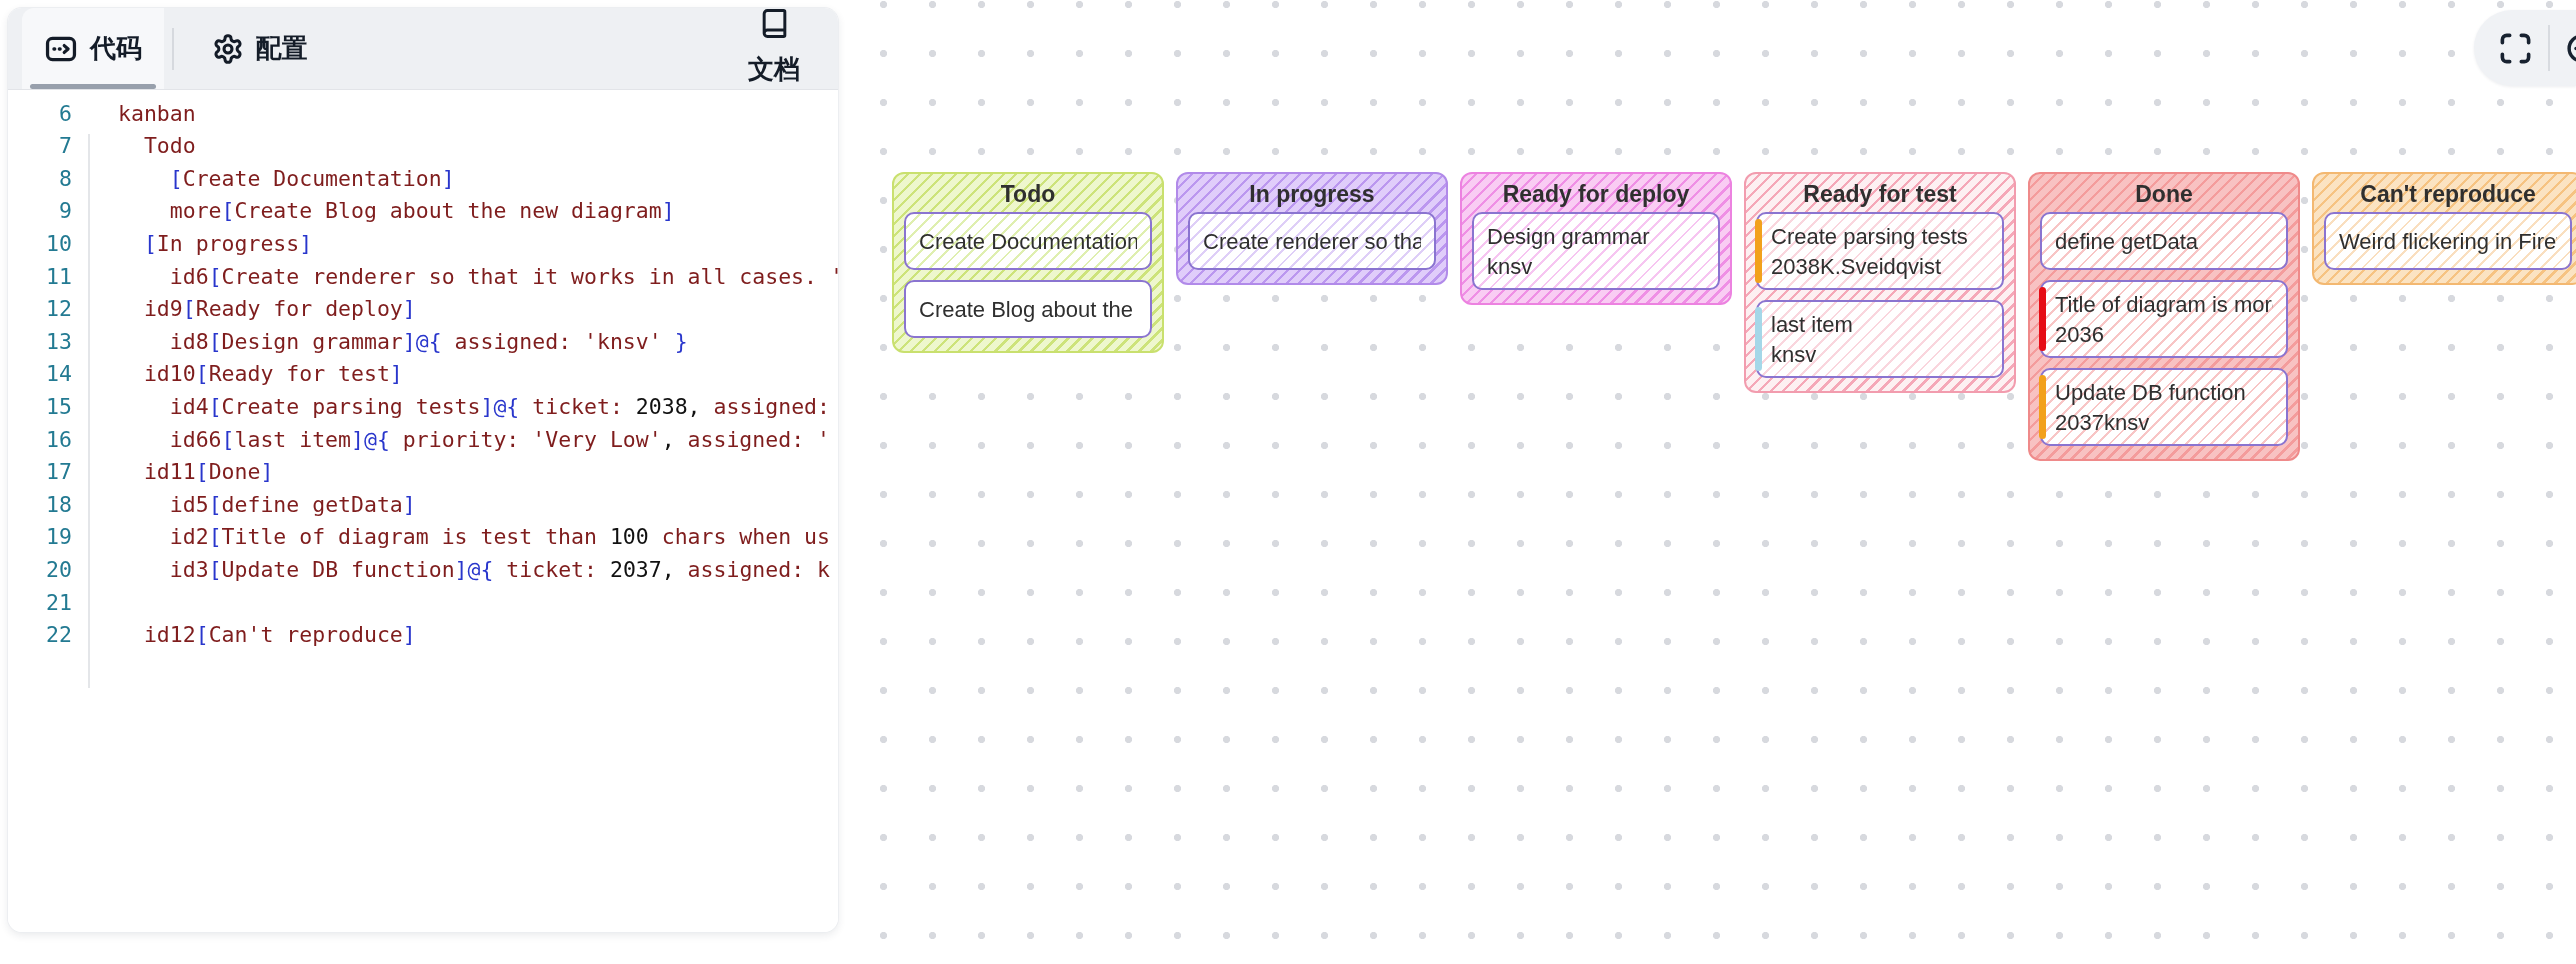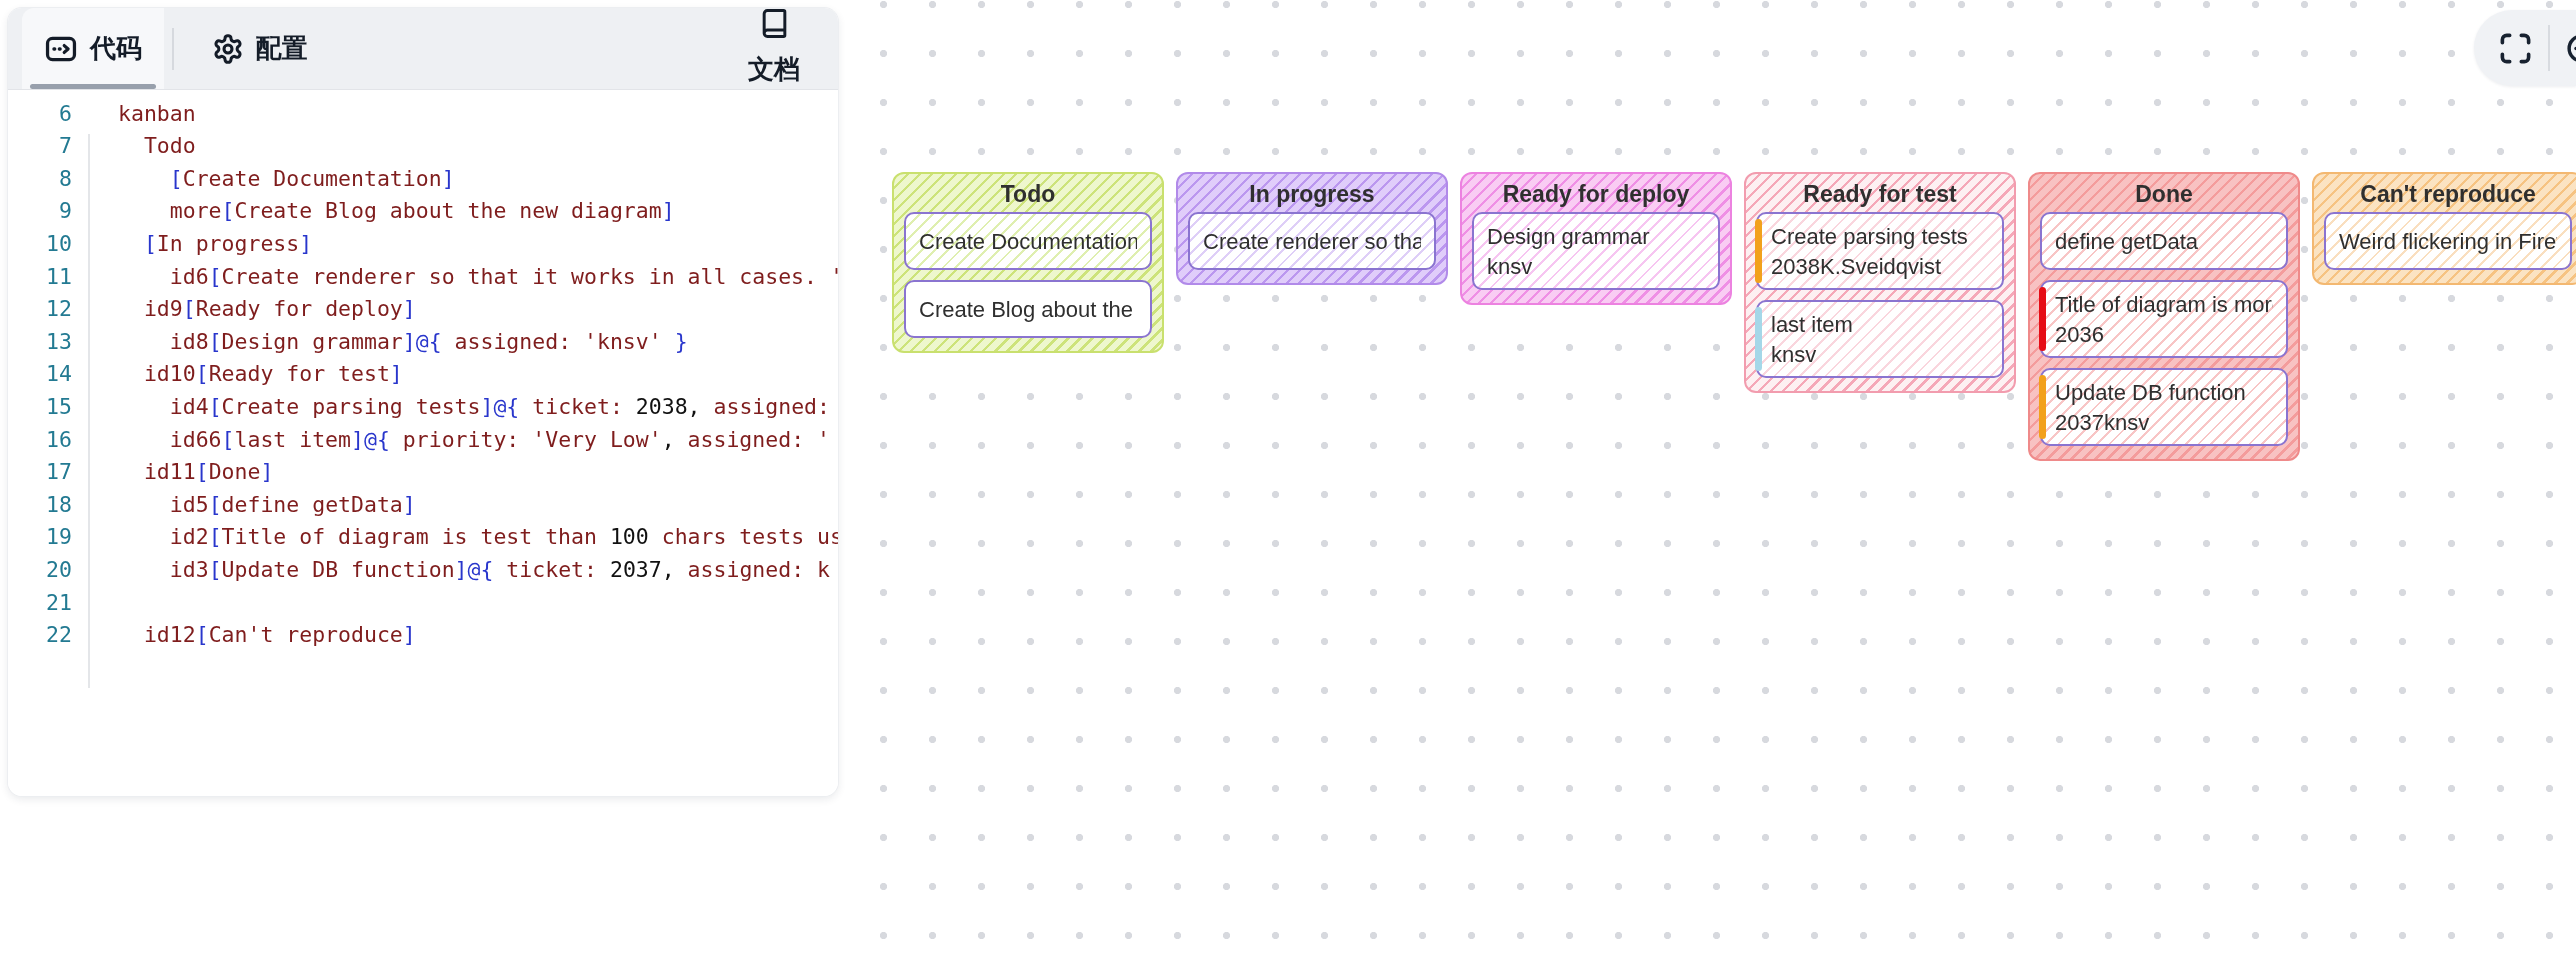--- a/index.html
+++ b/index.html
@@ -1,21 +1,21 @@
 <!DOCTYPE html>
 <html><head>
 <meta charset="utf-8">
 <style>
   * { margin:0; padding:0; box-sizing:border-box; }
   html,body { width:2576px; height:964px; overflow:hidden; background:#ffffff;
     font-family:"Liberation Sans","DejaVu Sans",sans-serif; }
   body { position:relative; }
 
   
-  .editor-card { position:absolute; left:8px; top:8px; width:830px; height:788px;
+  .editor-card { position:absolute; left:8px; top:8px; width:830px; height:924px;
     background:#ffffff; border-radius:14px;
     box-shadow:0 0 0 1px #eceef1, 0 3px 8px rgba(30,40,60,.10); }
   .editor-tabs { position:relative; height:82px; background:#eef0f3;
     border-radius:14px 14px 0 0; border-bottom:1px solid #e2e4e8;
     display:flex; align-items:stretch; padding:0 38px 0 14px; }
   .tab { display:flex; align-items:center; gap:12px; padding:0 22px;
     font-size:26px; font-weight:600; color:#141c28; position:relative; cursor:pointer; }
   .tab.active { background:#f7f8fa; border-radius:12px 0 0 0; }
   .tab.active .tab-underline { position:absolute; left:8px; right:8px; bottom:0;
     height:5px; background:#98a0ac; border-radius:3px; }
@@ -119,21 +119,21 @@
         <div class="code-line"><span class="ln">9</span><span class="lc"><span class="t-d">    </span><span class="t-m">more</span><span class="t-b">[</span><span class="t-m">Create Blog about the new diagram</span><span class="t-b">]</span></span></div>
         <div class="code-line"><span class="ln">10</span><span class="lc"><span class="t-d">  </span><span class="t-b">[</span><span class="t-m">In progress</span><span class="t-b">]</span></span></div>
         <div class="code-line"><span class="ln">11</span><span class="lc"><span class="t-d">    </span><span class="t-m">id6</span><span class="t-b">[</span><span class="t-m">Create renderer so that it works in all cases. '</span></span></div>
         <div class="code-line"><span class="ln">12</span><span class="lc"><span class="t-d">  </span><span class="t-m">id9</span><span class="t-b">[</span><span class="t-m">Ready for deploy</span><span class="t-b">]</span></span></div>
         <div class="code-line"><span class="ln">13</span><span class="lc"><span class="t-d">    </span><span class="t-m">id8</span><span class="t-b">[</span><span class="t-m">Design grammar</span><span class="t-b">]</span><span class="t-b">@{</span><span class="t-m"> assigned: 'knsv' </span><span class="t-b">}</span></span></div>
         <div class="code-line"><span class="ln">14</span><span class="lc"><span class="t-d">  </span><span class="t-m">id10</span><span class="t-b">[</span><span class="t-m">Ready for test</span><span class="t-b">]</span></span></div>
         <div class="code-line"><span class="ln">15</span><span class="lc"><span class="t-d">    </span><span class="t-m">id4</span><span class="t-b">[</span><span class="t-m">Create parsing tests</span><span class="t-b">]</span><span class="t-b">@{</span><span class="t-m"> ticket:</span><span class="t-d"> </span><span class="t-d">2038</span><span class="t-d">,</span><span class="t-m"> assigned:</span></span></div>
         <div class="code-line"><span class="ln">16</span><span class="lc"><span class="t-d">    </span><span class="t-m">id66</span><span class="t-b">[</span><span class="t-m">last item</span><span class="t-b">]</span><span class="t-b">@{</span><span class="t-m"> priority: 'Very Low'</span><span class="t-d">,</span><span class="t-m"> assigned: '</span></span></div>
         <div class="code-line"><span class="ln">17</span><span class="lc"><span class="t-d">  </span><span class="t-m">id11</span><span class="t-b">[</span><span class="t-m">Done</span><span class="t-b">]</span></span></div>
         <div class="code-line"><span class="ln">18</span><span class="lc"><span class="t-d">    </span><span class="t-m">id5</span><span class="t-b">[</span><span class="t-m">define getData</span><span class="t-b">]</span></span></div>
-        <div class="code-line"><span class="ln">19</span><span class="lc"><span class="t-d">    </span><span class="t-m">id2</span><span class="t-b">[</span><span class="t-m">Title of diagram is test than </span><span class="t-d">100</span><span class="t-m"> chars tests us</span></span></div>
+        <div class="code-line"><span class="ln">19</span><span class="lc"><span class="t-d">    </span><span class="t-m">id2</span><span class="t-b">[</span><span class="t-m">Title of diagram is test than </span><span class="t-d">100</span><span class="t-m"> chars when us</span></span></div>
         <div class="code-line"><span class="ln">20</span><span class="lc"><span class="t-d">    </span><span class="t-m">id3</span><span class="t-b">[</span><span class="t-m">Update DB function</span><span class="t-b">]</span><span class="t-b">@{</span><span class="t-m"> ticket:</span><span class="t-d"> </span><span class="t-d">2037</span><span class="t-d">,</span><span class="t-m"> assigned: k</span></span></div>
         <div class="code-line"><span class="ln">21</span><span class="lc"></span></div>
         <div class="code-line"><span class="ln">22</span><span class="lc"><span class="t-d">  </span><span class="t-m">id12</span><span class="t-b">[</span><span class="t-m">Can't reproduce</span><span class="t-b">]</span></span></div>
       </div>
   </div>
 </section>
 
 <div class="resizer"></div>
 
 <section class="preview">

